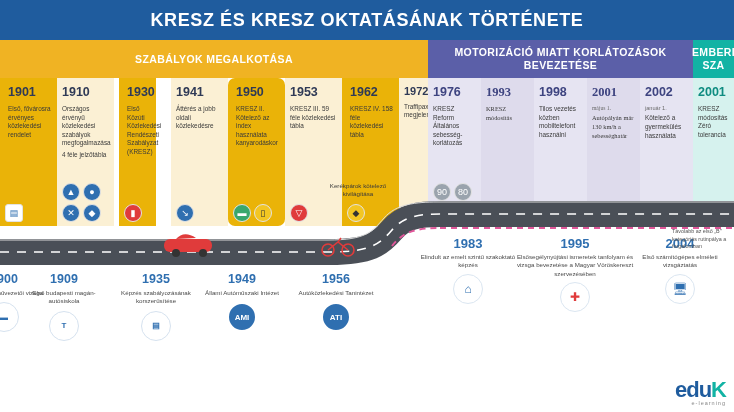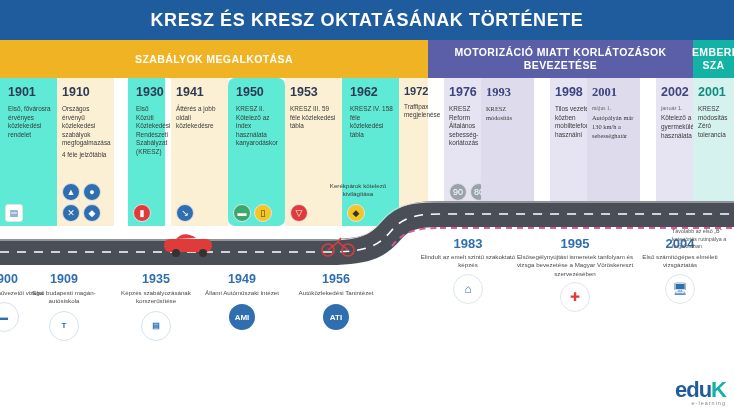--- a/index.html
+++ b/index.html
@@ -40,23 +40,23 @@
   .col {
     position:absolute; top:0; height:148px; padding:6px 5px 0 5px;
     font-size:6.4px; color:#3a3a3a; line-height:1.35;
   }
   .col .yr {
     font-size:12.5px; font-weight:bold; color:#2f3a56;
     margin-bottom:4px; display:block;
   }
   .col .sub { display:block; font-size:5.6px; color:#6b6b6b; margin-bottom:2px;}
   .col .txt { display:block; }
-  .col.light { background:#5eead4;padding-left:8px; }
+  .col.light { background:#eab308;padding-left:8px; }
   .col.light2 { background:#fbf0d4; }
-  .col.purple { background:#e6e4f2;margin-left:16px; }
+  .col.purple { background:#e6e4f2; }
   .col.purple2 { background:#dedbec;font-family:Liberation Serif, serif; }
   .col.teal { background:#d6f2ee; }
   .col.teal .yr { color:#0e8c80; }
   .col.purple .yr, .col.purple2 .yr { color:#3e4480; }
 
   .icons { position:absolute; left:5px; bottom:4px; display:flex; gap:3px; flex-wrap:wrap; width:calc(100% - 10px); }
   .ic {
     width:18px; height:18px; border-radius:50%;
     background:#ffffff; display:flex; align-items:center; justify-content:center;
     font-size:9px; color:#2f6fb0; border:1px solid #e3e3e3;
@@ -142,21 +142,21 @@
       <span class="txt">Országos érvényű közlekedési szabályok megfogalmazása</span>
       <span class="txt" style="margin-top:3px;">4 féle jelzőtábla</span>
       <div class="icons">
         <div class="ic blue">▲</div>
         <div class="ic blue">●</div>
         <div class="ic blue">✕</div>
         <div class="ic blue">◆</div>
       </div>
     </div>
 
-    <div class="col light" style="left:128px;width:37px;">
+    <div class="col light" style="left:119px;width:37px;">
       <span class="yr">1930</span>
       <span class="txt">Első Közúti Közlekedési Rendészeti Szabályzat (KRESZ)</span>
       <div class="icons">
         <div class="ic red">▮</div>
       </div>
     </div>
 
     <div class="col light2" style="left:171px;width:57px;">
       <span class="yr">1941</span>
       <span class="txt">Áttérés a jobb oldali közlekedésre</span>

